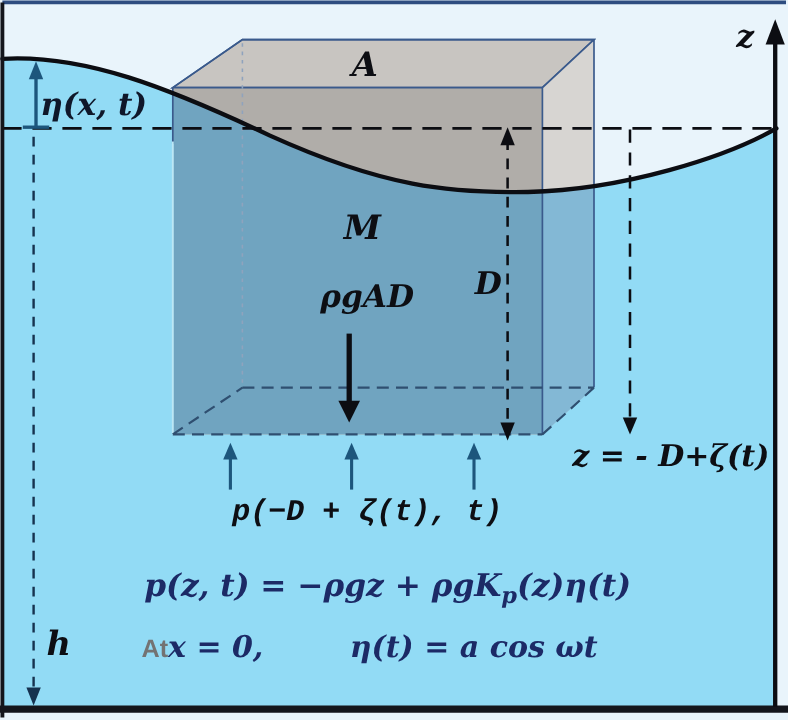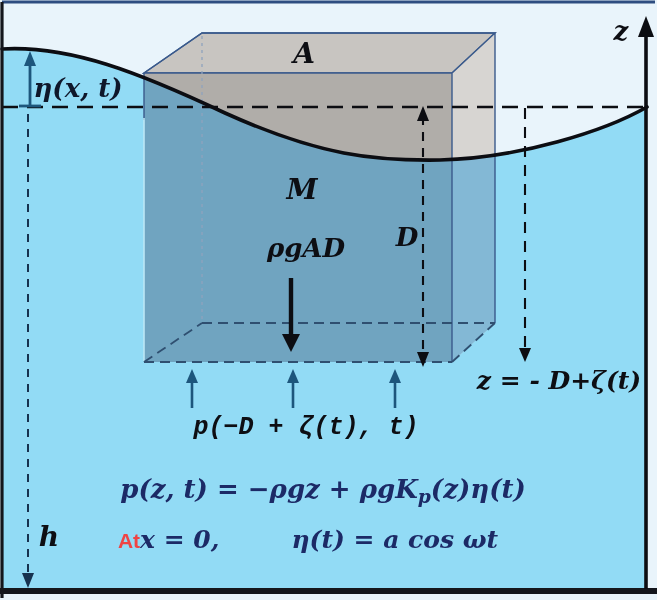--- a/index.html
+++ b/index.html
@@ -11,21 +11,21 @@
   .lbl{
     position:absolute;transform:translate(-50%,-50%);
     font-family:"DejaVu Serif",serif;font-weight:bold;font-style:italic;
     color:#0d0e13;white-space:nowrap;line-height:1;
   }
   .navy{color:#1c2a66;}
   .f26{font-size:26px;} .f28{font-size:28px;} .f25{font-size:25px;}
   .sub{font-size:0.72em;vertical-align:-0.28em;}
   .at-word{
     font-family:"Liberation Sans","DejaVu Sans",sans-serif;
-    font-style:normal;font-weight:bold;font-size:21px;color:#ef4444;
+    font-style:normal;font-weight:bold;font-size:21px;color:#737373;
   }
   .gap1{} .gap2{margin-left:72px;font-style:italic;}
 </style>
 </head>
 <body>
 
 <div class="stage">
 
   <svg width="657" height="600" viewBox="0 0 657 600">
     <defs>

